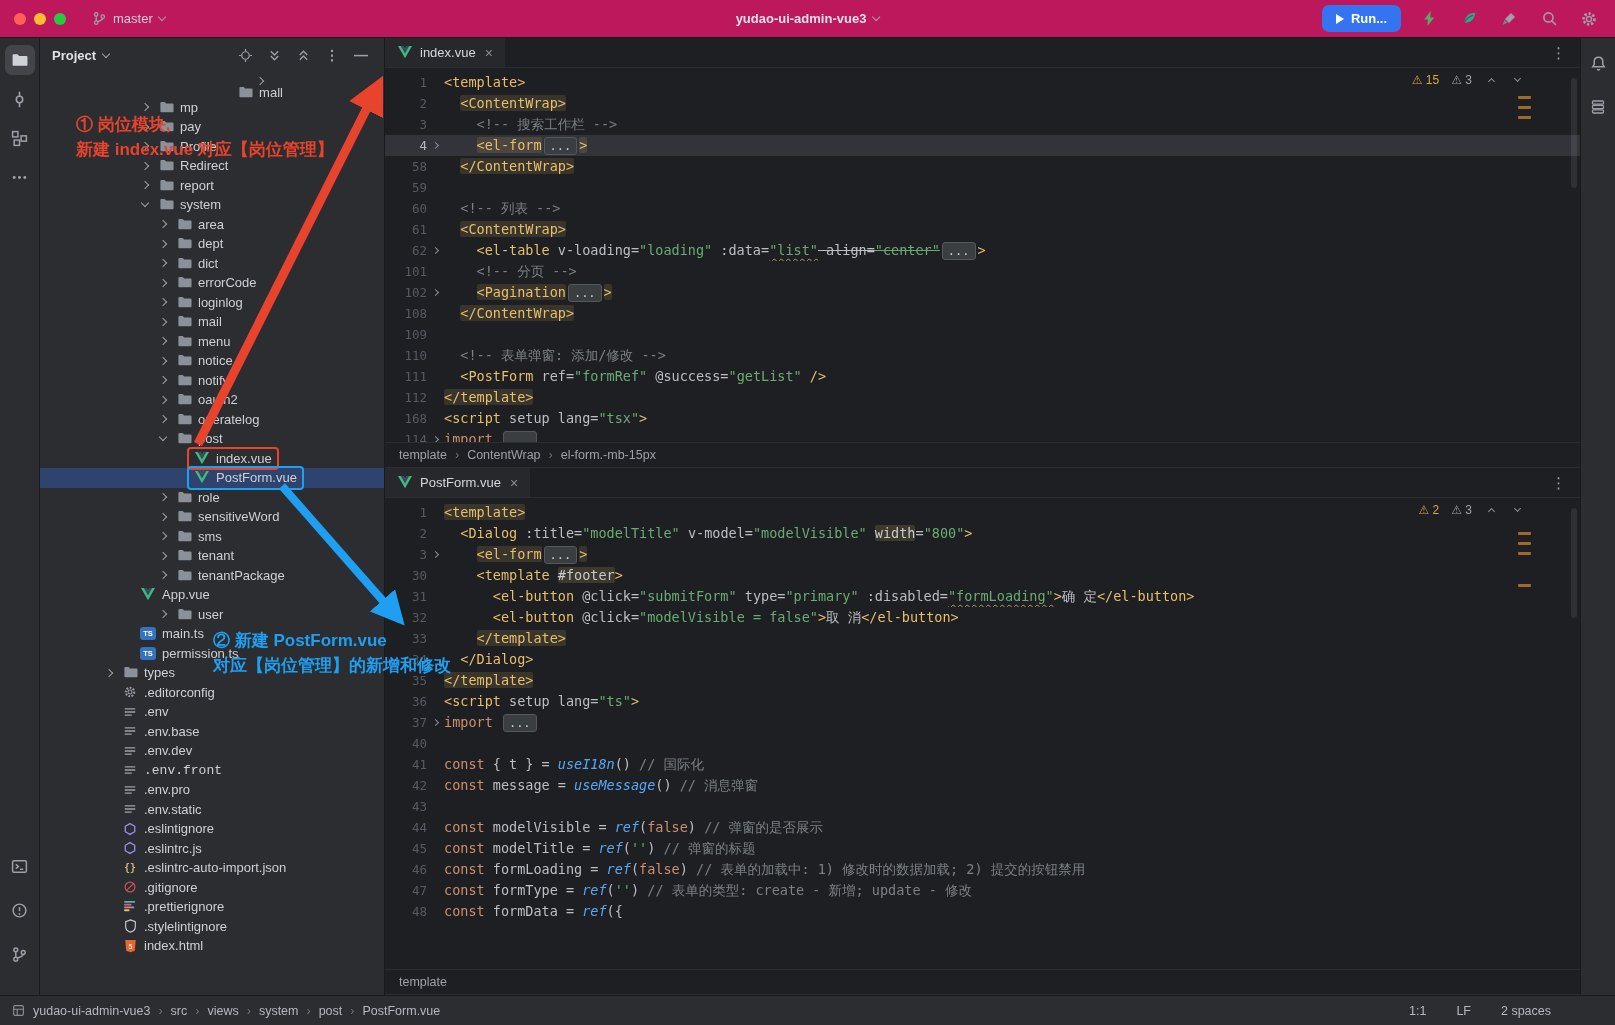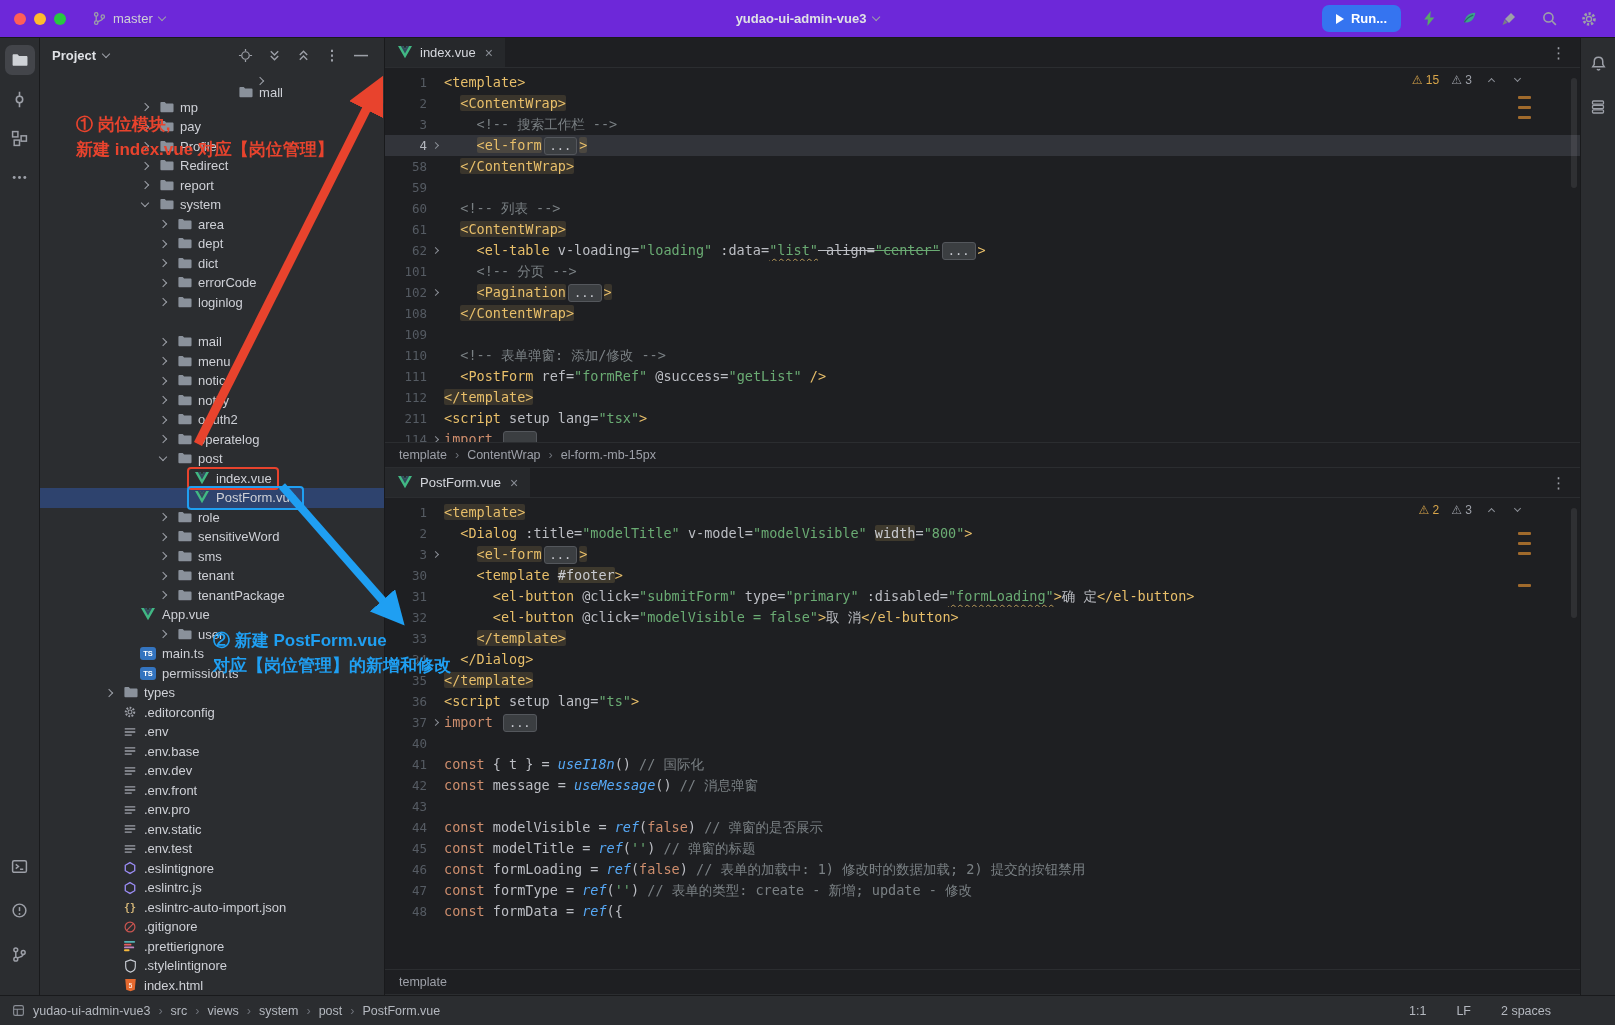--- a/index.html
+++ b/index.html
@@ -1,21 +1,21 @@
 <!DOCTYPE html>
 <html><head>
 <meta charset="utf-8">
 <style>
   *{margin:0;padding:0;box-sizing:border-box}
   html,body{width:1615px;height:1025px;overflow:hidden}
   body{background:#1e1f22;color:#dfe1e5;font-family:"Liberation Sans",sans-serif;position:relative;font-size:13px}
   .app{display:flex;flex-direction:column;height:100%}
 
   
-  .titlebar{height:38px;background:#6d28d9;border-bottom:1px solid #191a1c;display:flex;align-items:center;padding:0 14px;position:relative;flex:none}
+  .titlebar{height:38px;background:#be185d;border-bottom:1px solid #191a1c;display:flex;align-items:center;padding:0 14px;position:relative;flex:none}
   .traffic{display:flex;gap:8px;margin-right:18px}
   .tl{width:12px;height:12px;border-radius:50%}
   .tl.r{background:#ff5f57}.tl.y{background:#febc2e}.tl.g{background:#28c840}
   .branch-widget{display:flex;align-items:center;gap:6px;color:#ced0d6;padding:4px 8px;border-radius:6px;cursor:default}
   .title-center{position:absolute;left:50%;transform:translateX(-50%);display:flex;align-items:center;gap:7px;color:#dfe1e5;font-weight:600}
   .title-right{margin-left:auto;display:flex;align-items:center;gap:16px}
   .run-btn{display:flex;align-items:center;gap:7px;background:#3574f0;color:#fff;border:none;border-radius:7px;height:27px;padding:0 14px;font-size:13px;font-family:inherit;font-weight:600}
   .play{width:0;height:0;border-left:8px solid #fff;border-top:5px solid transparent;border-bottom:5px solid transparent}
   .tbi{display:flex;align-items:center;justify-content:center;width:24px;height:24px}
 
@@ -392,21 +392,21 @@
             </span>
             <span class="row-inner">
               <span class="ticon">
                 <svg width="15" height="15" viewBox="0 0 16 16">
                   <path d="M1.5 3c0-.6.4-1 1-1h3.6l1.5 1.7h6.9c.6 0 1 .4 1 1V12c0 .6-.4 1-1 1h-12c-.6 0-1-.4-1-1z" fill="#8a919b"></path>
                 </svg>
               </span>
               <span class="tlabel">loginlog</span>
             </span>
           </div>
-          <div class="tree-row" style="padding-left: 114px; margin-top: 20px;">
+          <div class="tree-row" style="padding-left: 114px;">
             <span class="chev">
               <i class="cv right"></i>
             </span>
             <span class="row-inner">
               <span class="ticon">
                 <svg width="15" height="15" viewBox="0 0 16 16">
                   <path d="M1.5 3c0-.6.4-1 1-1h3.6l1.5 1.7h6.9c.6 0 1 .4 1 1V12c0 .6-.4 1-1 1h-12c-.6 0-1-.4-1-1z" fill="#8a919b"></path>
                 </svg>
               </span>
               <span class="tlabel">mail</span>
@@ -673,21 +673,21 @@
             <span class="chev"></span>
             <span class="row-inner">
               <span class="ticon">
                 <svg width="14" height="14" viewBox="0 0 16 16" stroke="#9da0a8" stroke-width="1.5">
                   <path d="M2 4.5h12M2 8h12M2 11.5h8"></path>
                 </svg>
               </span>
               <span class="tlabel">.env.dev</span>
             </span>
           </div>
-          <div class="tree-row" style="padding-left: 60px;">
+          <div class="tree-row" style="padding-left: 60px; font-family: Liberation Mono, monospace;">
             <span class="chev"></span>
             <span class="row-inner">
               <span class="ticon">
                 <svg width="14" height="14" viewBox="0 0 16 16" stroke="#9da0a8" stroke-width="1.5">
                   <path d="M2 4.5h12M2 8h12M2 11.5h8"></path>
                 </svg>
               </span>
               <span class="tlabel">.env.front</span>
             </span>
           </div>
@@ -704,31 +704,20 @@
           </div>
           <div class="tree-row" style="padding-left: 60px;">
             <span class="chev"></span>
             <span class="row-inner">
               <span class="ticon">
                 <svg width="14" height="14" viewBox="0 0 16 16" stroke="#9da0a8" stroke-width="1.5">
                   <path d="M2 4.5h12M2 8h12M2 11.5h8"></path>
                 </svg>
               </span>
               <span class="tlabel">.env.static</span>
-            </span>
-          </div>
-          <div class="tree-row" style="padding-left: 60px;">
-            <span class="chev"></span>
-            <span class="row-inner">
-              <span class="ticon">
-                <svg width="14" height="14" viewBox="0 0 16 16" stroke="#9da0a8" stroke-width="1.5">
-                  <path d="M2 4.5h12M2 8h12M2 11.5h8"></path>
-                </svg>
-              </span>
-              <span class="tlabel">.env.test</span>
             </span>
           </div>
           <div class="tree-row" style="padding-left: 60px;">
             <span class="chev"></span>
             <span class="row-inner">
               <span class="ticon">
                 <svg width="14" height="14" viewBox="0 0 16 16">
                   <polygon points="8,1.8 13.4,4.9 13.4,11.1 8,14.2 2.6,11.1 2.6,4.9" fill="none" stroke="#9b8cf5" stroke-width="1.5"></polygon>
                 </svg>
               </span>
@@ -906,21 +895,21 @@
               <span class="lnum">111</span>
               <span class="fold-ind"></span>
               <span class="code"><span class="tk-p">  </span><span class="tk-t">&lt;PostForm</span><span class="tk-p"> ref=</span><span class="tk-s">"formRef"</span><span class="tk-p"> @success=</span><span class="tk-s">"getList"</span><span class="tk-t"> /&gt;</span></span>
             </div>
             <div class="code-line">
               <span class="lnum">112</span>
               <span class="fold-ind"></span>
               <span class="code"><span class="tk-th">&lt;/template&gt;</span></span>
             </div>
             <div class="code-line">
-              <span class="lnum">211</span>
+              <span class="lnum">168</span>
               <span class="fold-ind"></span>
               <span class="code"><span class="tk-t">&lt;script</span><span class="tk-p"> setup lang=</span><span class="tk-s">"tsx"</span><span class="tk-t">&gt;</span></span>
             </div>
             <div class="code-line">
               <span class="lnum">114</span>
               <span class="fold-ind">
                 <i class="cv right sm"></i>
               </span>
               <span class="code"><span class="tk-k">import</span><span class="tk-p"> </span><span class="tk-pf">...</span></span>
             </div>

